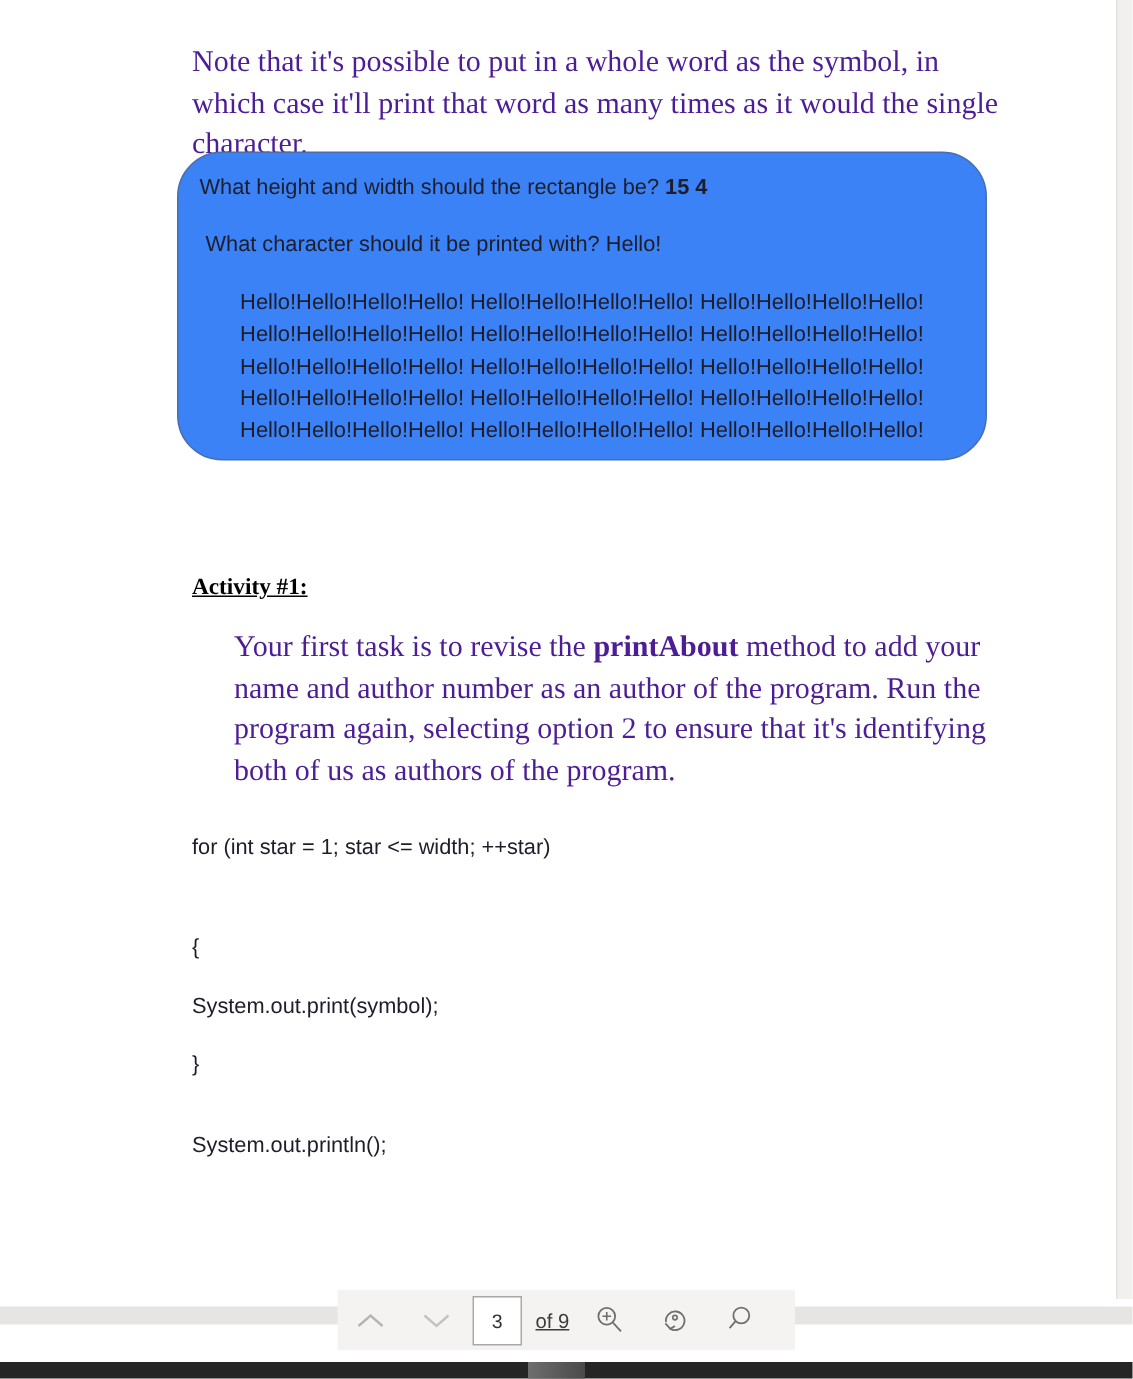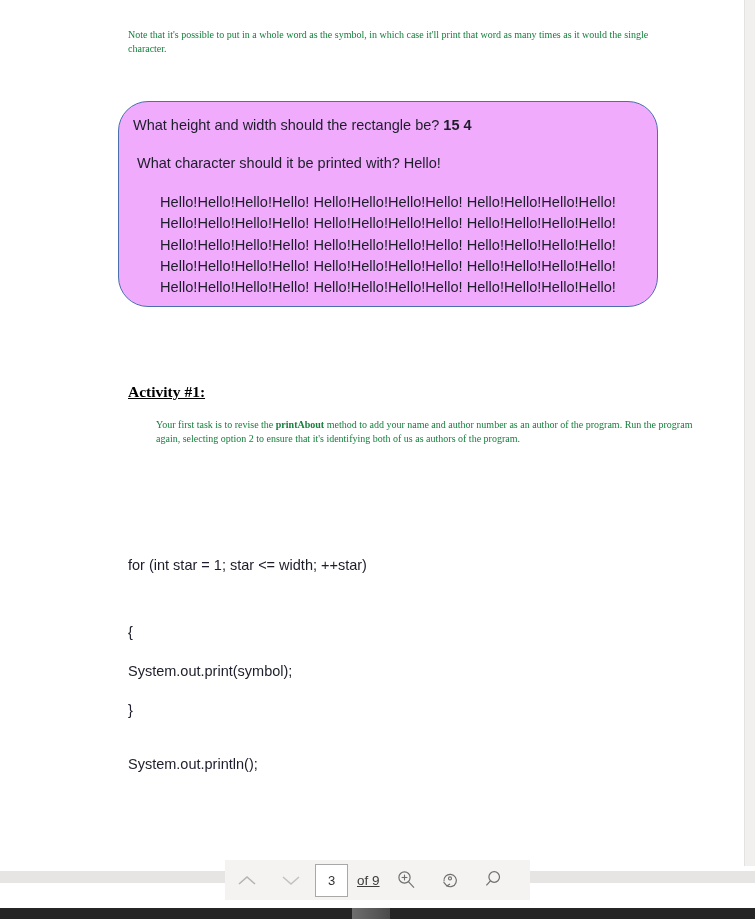--- a/index.html
+++ b/index.html
@@ -37,23 +37,23 @@
 
   .content {
     position: absolute;
     left: 128px;
     top: 0;
     width: 540px;
   }
 
   p.para {
     font-family: "Liberation Serif", serif;
-    font-size: 10px;
+    font-size: 20px;
     line-height: 1.38;
-    color: #15803d;
+    color: #4c1d95;
     margin: 0;
     text-align: left;
   }
   .para b { font-weight: bold; }
 
   h3.activity {
     font-family: "Liberation Serif", serif;
     font-size: 15.5px;
     font-weight: bold;
     text-decoration: underline;
@@ -63,21 +63,21 @@
   }
 
   
   #console-box {
     position: absolute;
     left: 118px;
     top: 101px;
     width: 540px;
     height: 206px;
     box-sizing: border-box;
-    background: #f0abfc;
+    background: #3b82f6;
     border: 1.6px solid #4b6fae;
     border-radius: 30px;
     padding: 16px 14px 10px 14px;
   }
   .console-line {
     font-family: "Liberation Sans", sans-serif;
     font-size: 14.5px;
     color: #1d1d2b;
     line-height: 1.0;
     white-space: pre;

